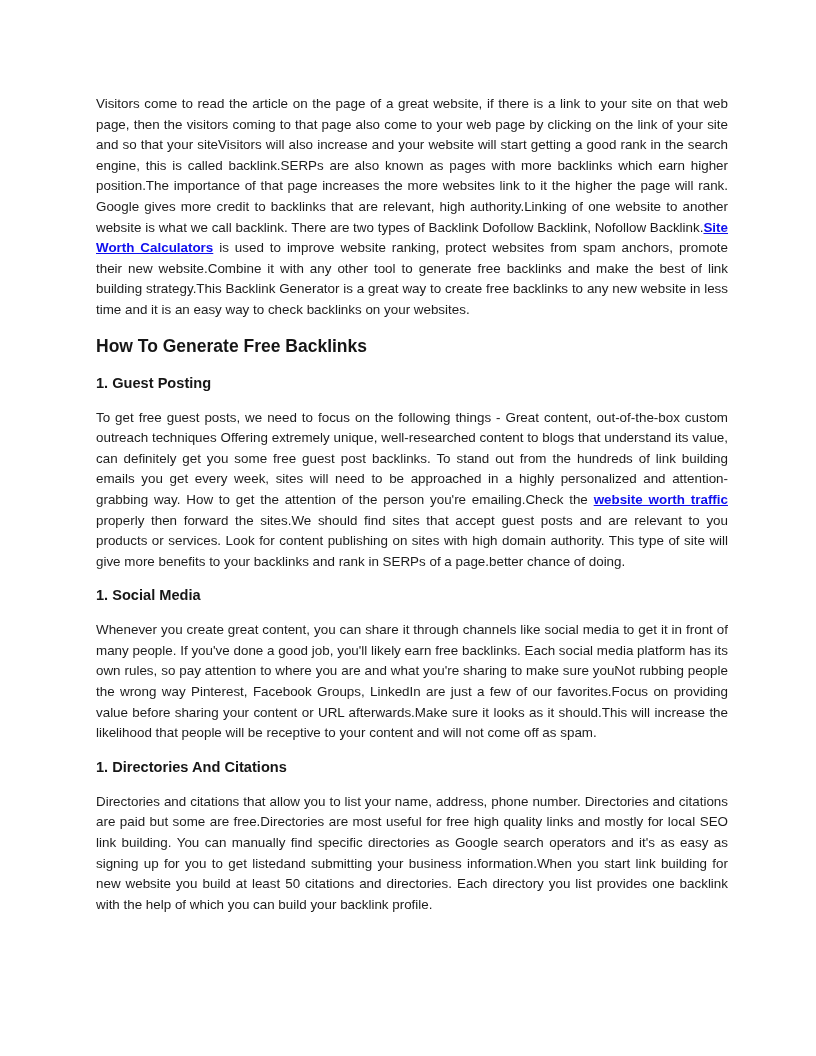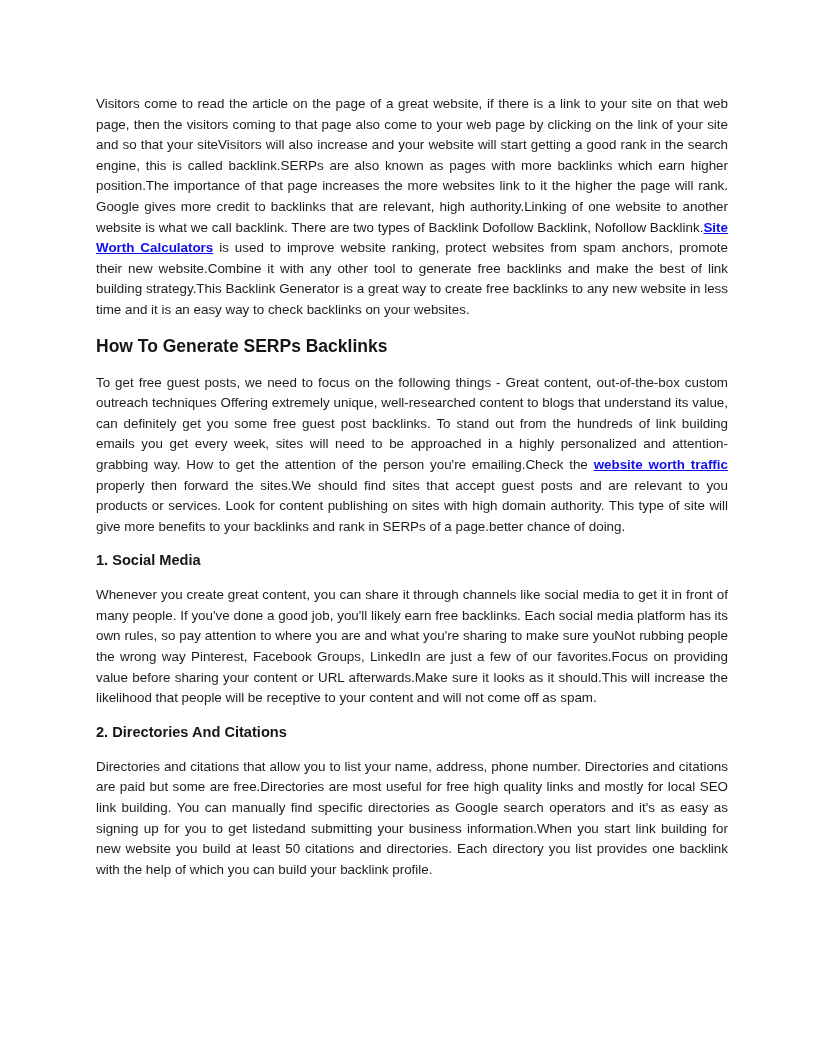--- a/index.html
+++ b/index.html
@@ -49,26 +49,27 @@
   }
   p span { white-space: pre-wrap; }
 </style>
 </head>
 <body>
 
 <div class="page">
 
   <p class="para"><span>Visitors come to read the article on the page of a great website, if there is a link to your site on that web page, then the visitors coming to that page also come to your web page by clicking on the link of your site and so that your siteVisitors will also increase and your website will start getting a good rank in the search engine, this is called backlink.SERPs are also known as pages with more backlinks which earn higher position.The importance of that page increases the more websites link to it the higher the page will rank. Google gives more credit to backlinks that are relevant, high authority.Linking of one website to another website is what we call backlink. There are two types of Backlink Dofollow Backlink, Nofollow Backlink.</span><a class="doc-link" href="#">Site Worth Calculators</a><span> is used to improve website ranking, protect websites from spam anchors, promote their new website.Combine it with any other tool to generate free backlinks and make the best of link building strategy.This Backlink Generator is a great way to create free backlinks to any new website in less time and it is an easy way to check backlinks on your websites.</span></p>
 
-  <h1 class="doc-heading">How To Generate SERPs Backlinks</h1>
+  <h1 class="doc-heading">How To Generate Free Backlinks</h1>
 
+  <h2 class="doc-subheading">1. Guest Posting</h2>
 
   <p class="para"><span>To get free guest posts, we need to focus on the following things - Great content, out-of-the-box custom outreach techniques Offering extremely unique, well-researched content to blogs that understand its value, can definitely get you some free guest post backlinks. To stand out from the hundreds of link building emails you get every week, sites will need to be approached in a highly personalized and attention-grabbing way. How to get the attention of the person you're emailing.Check the </span><a class="doc-link" href="#">website worth traffic</a><span> properly then forward the sites.We should find sites that accept guest posts and are relevant to you products or services. Look for content publishing on sites with high domain authority. This type of site will give more benefits to your backlinks and rank in SERPs of a page.better chance of doing.</span></p>
 
   <h2 class="doc-subheading">1. Social Media</h2>
 
   <p class="para">Whenever you create great content, you can share it through channels like social media to get it in front of many people. If you've done a good job, you'll likely earn free backlinks. Each social media platform has its own rules, so pay attention to where you are and what you're sharing to make sure youNot rubbing people the wrong way Pinterest, Facebook Groups, LinkedIn are just a few of our favorites.Focus on providing value before sharing your content or URL afterwards.Make sure it looks as it should.This will increase the likelihood that people will be receptive to your content and will not come off as spam.</p>
 
-  <h2 class="doc-subheading">2. Directories And Citations</h2>
+  <h2 class="doc-subheading">1. Directories And Citations</h2>
 
   <p class="para">Directories and citations that allow you to list your name, address, phone number. Directories and citations are paid but some are free.Directories are most useful for free high quality links and mostly for local SEO link building. You can manually find specific directories as Google search operators and it's as easy as signing up for you to get listedand submitting your business information.When you start link building for new website you build at least 50 citations and directories. Each directory you list provides one backlink with the help of which you can build your backlink profile.</p>
 
 </div>
 
 </body></html>

